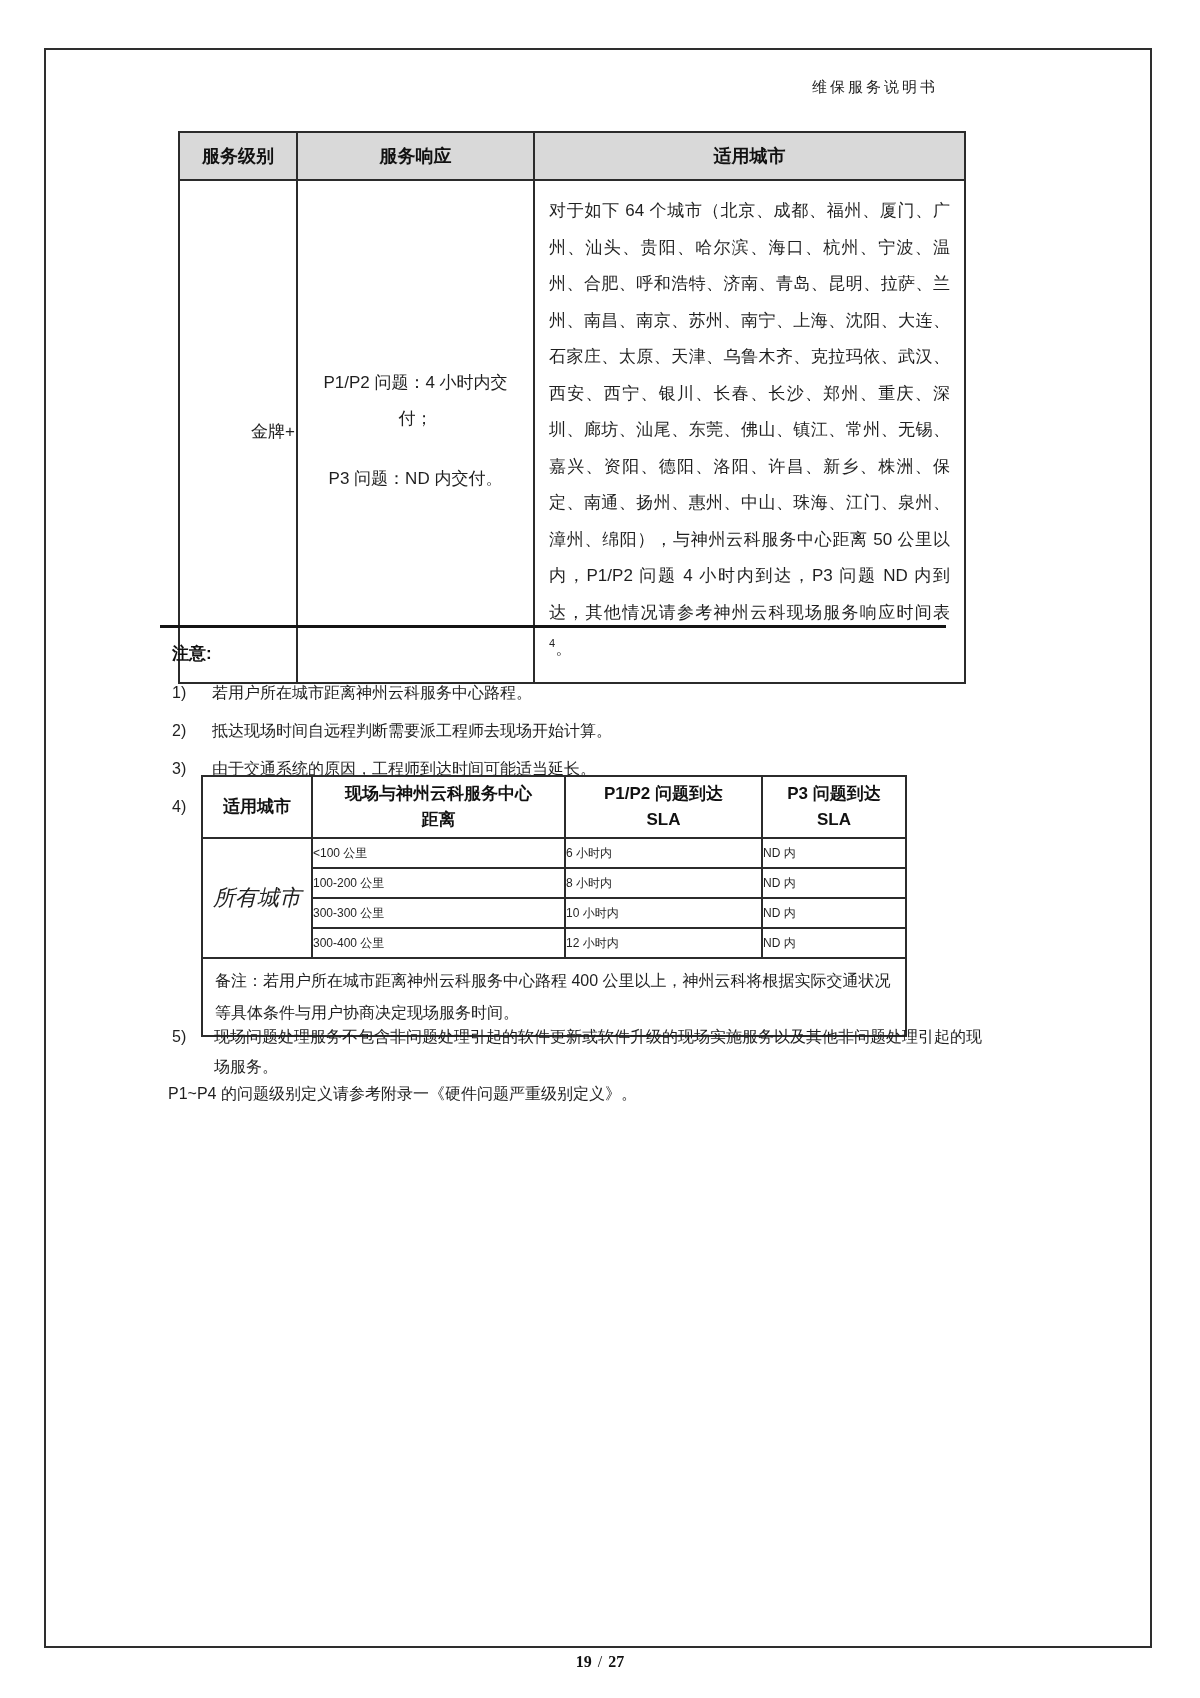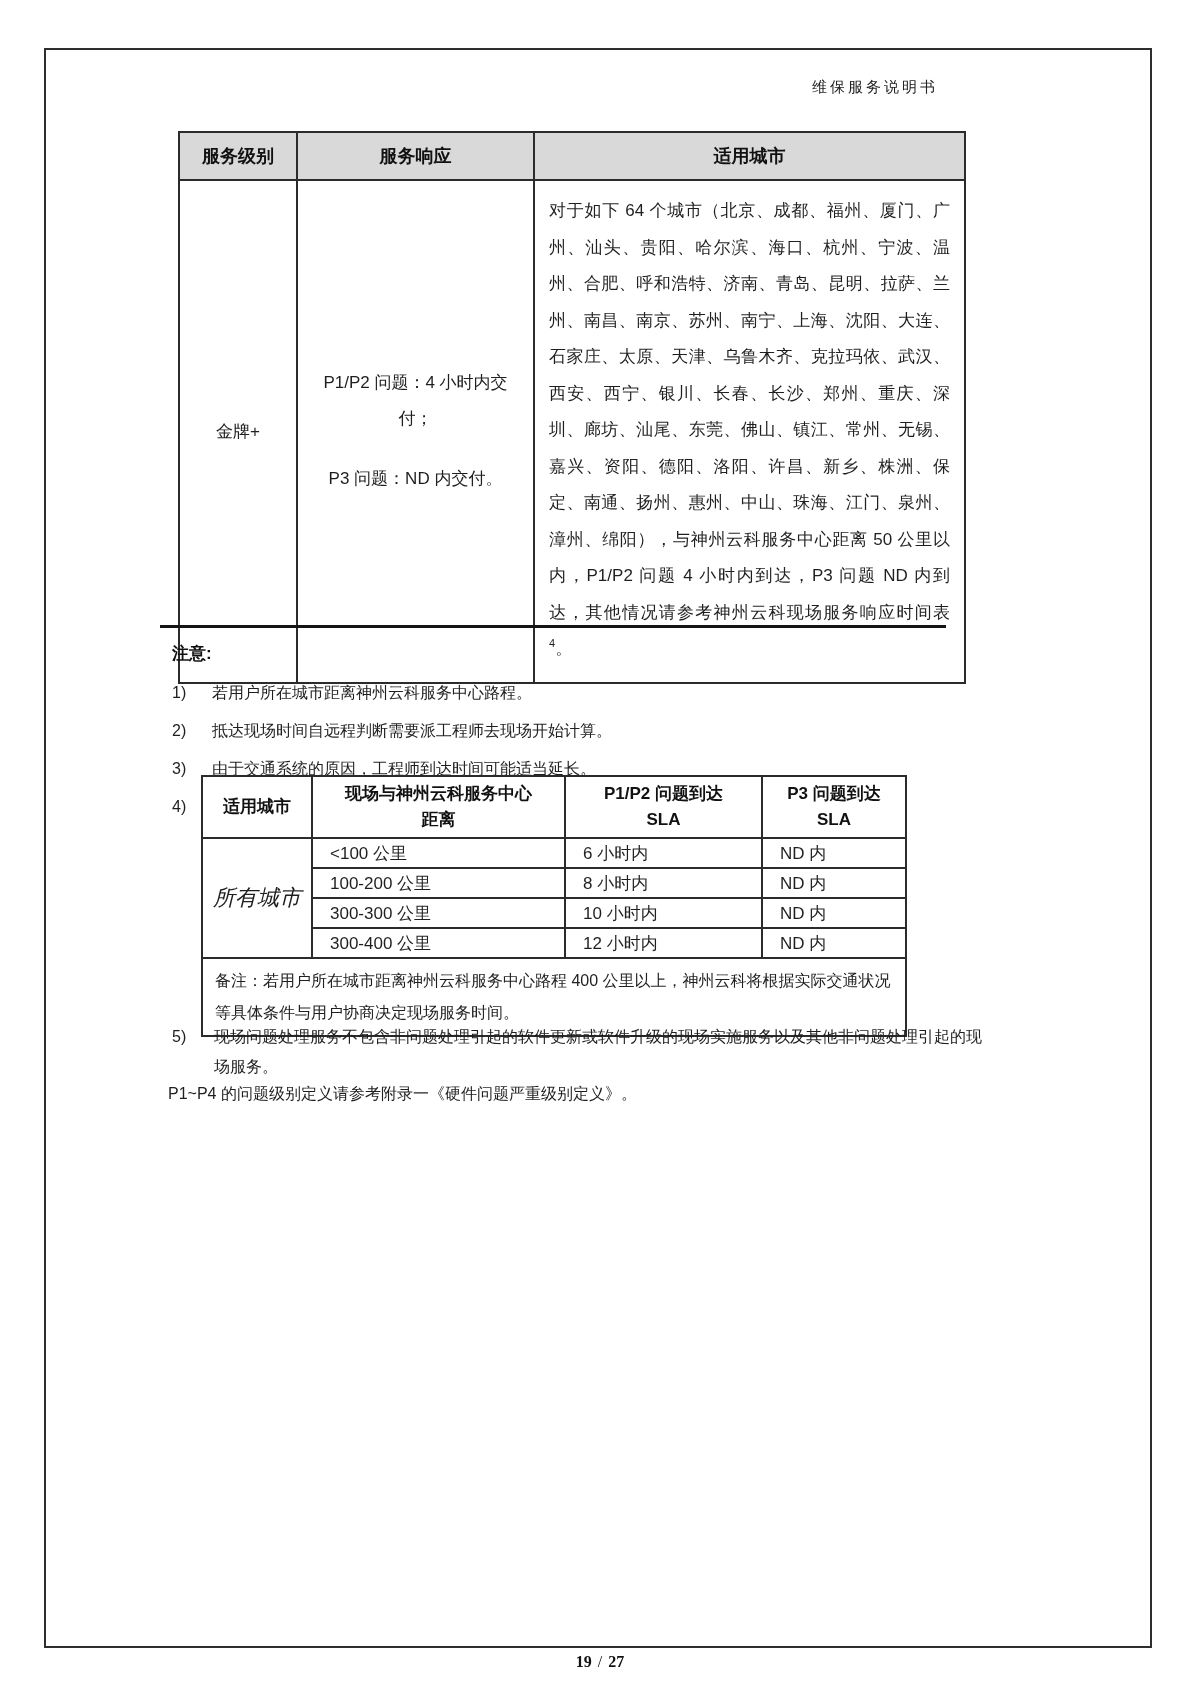--- a/index.html
+++ b/index.html
@@ -20,21 +20,21 @@
   
   .tbl1-wrap{position:absolute;left:178px;top:131px;}
   table{border-collapse:collapse;table-layout:fixed;border-radius:23px;}
   .tbl1{width:786px;}
   .tbl1 th,.tbl1 td{border:2px solid #2b2b2b;box-sizing:border-box;}
   .tbl1 th{
     height:48px;background:#d9d9d9;font-size:18px;font-weight:bold;
     text-align:center;vertical-align:middle;color:#111;
   }
   .tbl1 td{vertical-align:middle;background:#fff;}
-  .cell-level{text-align:center;font-size:17px;}
+  .cell-level{text-align:right;font-size:17px;}
   .cell-response{text-align:center;font-size:17px;padding:8px 13px;}
   .cell-response p{margin:0;line-height:36px;}
   .cell-response p + p{margin-top:24px;}
   .cell-cities{
     padding:12px 14px 14px 14px;font-size:17px;line-height:36.5px;
     text-align:justify;text-justify:inter-ideograph;vertical-align:top;
   }
   .cell-cities sup{font-size:11px;line-height:0;}
   
   .thick-rule{position:absolute;left:160px;top:625px;width:786px;height:3px;background:#141414;}
@@ -46,21 +46,21 @@
   .note-text{flex:1;}
   
   .tbl2-wrap{position:absolute;left:201px;top:775px;}
   .tbl2{width:704px;}
   .tbl2 th,.tbl2 td{border:2px solid #2b2b2b;box-sizing:border-box;background:#fff;}
   .tbl2 th{
     height:62px;font-size:17px;font-weight:bold;text-align:center;
     vertical-align:middle;line-height:26px;padding:2px 6px;color:#111;
   }
   .tbl2 th span{display:block;}
-  .tbl2 td{height:30px;font-size:17px;vertical-align:middle;padding:2px 17px;}
+  .tbl2 td{height:30px;font-size:12px;vertical-align:middle;padding:2px 0;}
   .tbl2 .cell-scope{text-align:center;font-size:22px;padding:3px;font-style:italic;}
   .tbl2 .cell-remark{padding:6px 12px;line-height:32px;font-size:16px;}
   
   .note5{position:absolute;left:172px;top:1022px;width:812px;display:flex;
          font-size:16px;line-height:30px;}
   .note5 .note-num{flex:0 0 42px;}
   .footer-ref{position:absolute;left:168px;top:1082px;width:820px;font-size:16px;line-height:24px;}
   
   .page-number{
     position:absolute;left:0;top:1653px;width:1200px;text-align:center;

